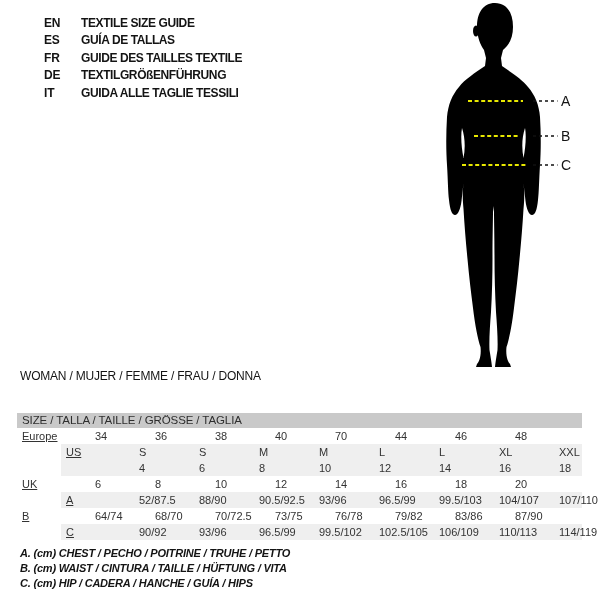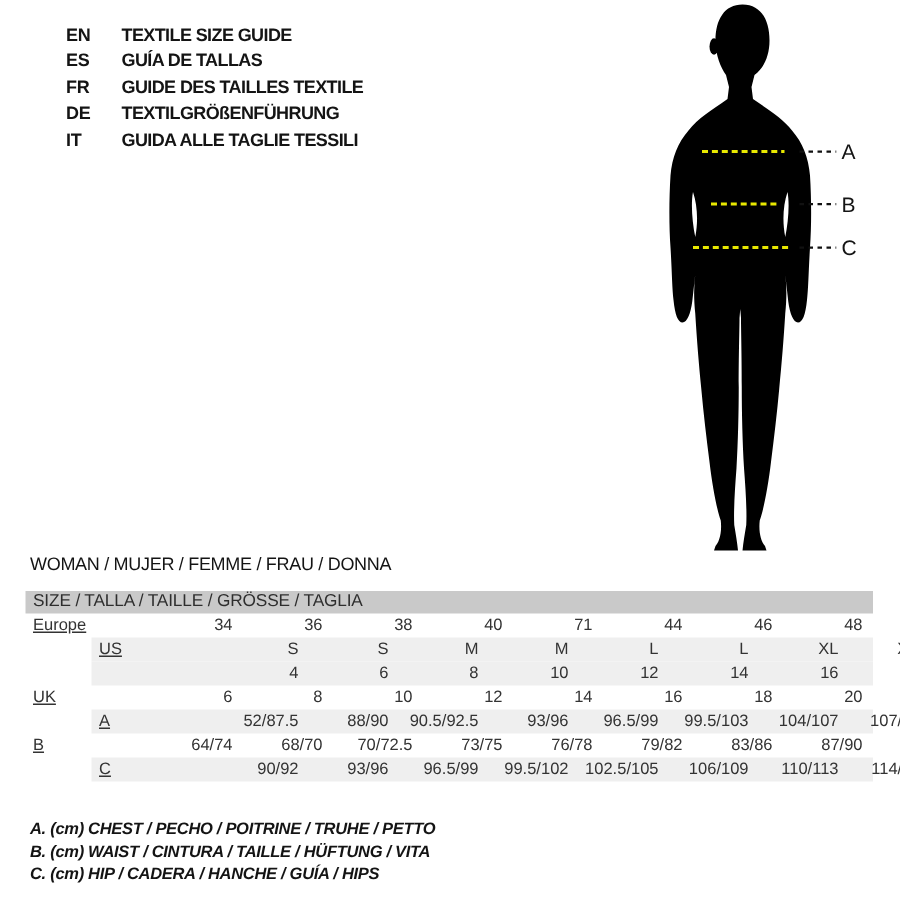--- a/index.html
+++ b/index.html
@@ -17,29 +17,29 @@
   .marker-label{
     position:absolute;left:561px;width:18px;height:16px;line-height:16px;
     font-size:14px;font-weight:400;color:#141414;text-align:left;
   }
   
   .section-title{
     position:absolute;left:20px;top:369px;font-size:12px;font-weight:400;
     letter-spacing:-0.2px;color:#141414;white-space:nowrap;
   }
   
-  .size-table{position:absolute;left:17px;top:394px;width:565px;font-size:11px;color:#333;}
+  .size-table{position:absolute;left:17px;top:413px;width:565px;font-size:11px;color:#333;}
   .table-header{
     height:15px;line-height:15px;background:var(--header-bg,#c9c9c9);
     padding-left:5px;font-size:11.5px;color:#2e2e2e;letter-spacing:-0.1px;
   }
   .t-row{display:grid;grid-template-columns:78px repeat(8,60px);height:16px;line-height:16px;}
   .t-row.shaded{background:var(--shaded-bg,#efefef);margin-left:44px;}
   .t-label{padding-left:5px;text-align:left;color:#333;text-decoration:underline;}
-  .t-cell{text-align:right;color:#333;}
+  .t-cell{text-align:left;color:#333;}
   
   .legend{position:absolute;left:20px;top:546px;}
   .legend-line{
     height:15px;line-height:15px;font-weight:700;font-size:11px;
     letter-spacing:-0.2px;color:#141414;white-space:nowrap;font-style:italic;
   }
 </style>
 </head>
 <body>
 
@@ -103,21 +103,21 @@
 
   <div class="size-table">
     <div class="table-header">SIZE / TALLA / TAILLE / GRÖSSE / TAGLIA</div>
     <div>
         <div class="t-row">
           <div class="t-label">Europe</div>
           <div class="t-cell">34</div>
           <div class="t-cell">36</div>
           <div class="t-cell">38</div>
           <div class="t-cell">40</div>
-          <div class="t-cell">71</div>
+          <div class="t-cell">70</div>
           <div class="t-cell">44</div>
           <div class="t-cell">46</div>
           <div class="t-cell">48</div>
         </div>
         <div class="t-row shaded">
           <div class="t-label">US</div>
           <div class="t-cell">S</div>
           <div class="t-cell">S</div>
           <div class="t-cell">M</div>
           <div class="t-cell">M</div>

